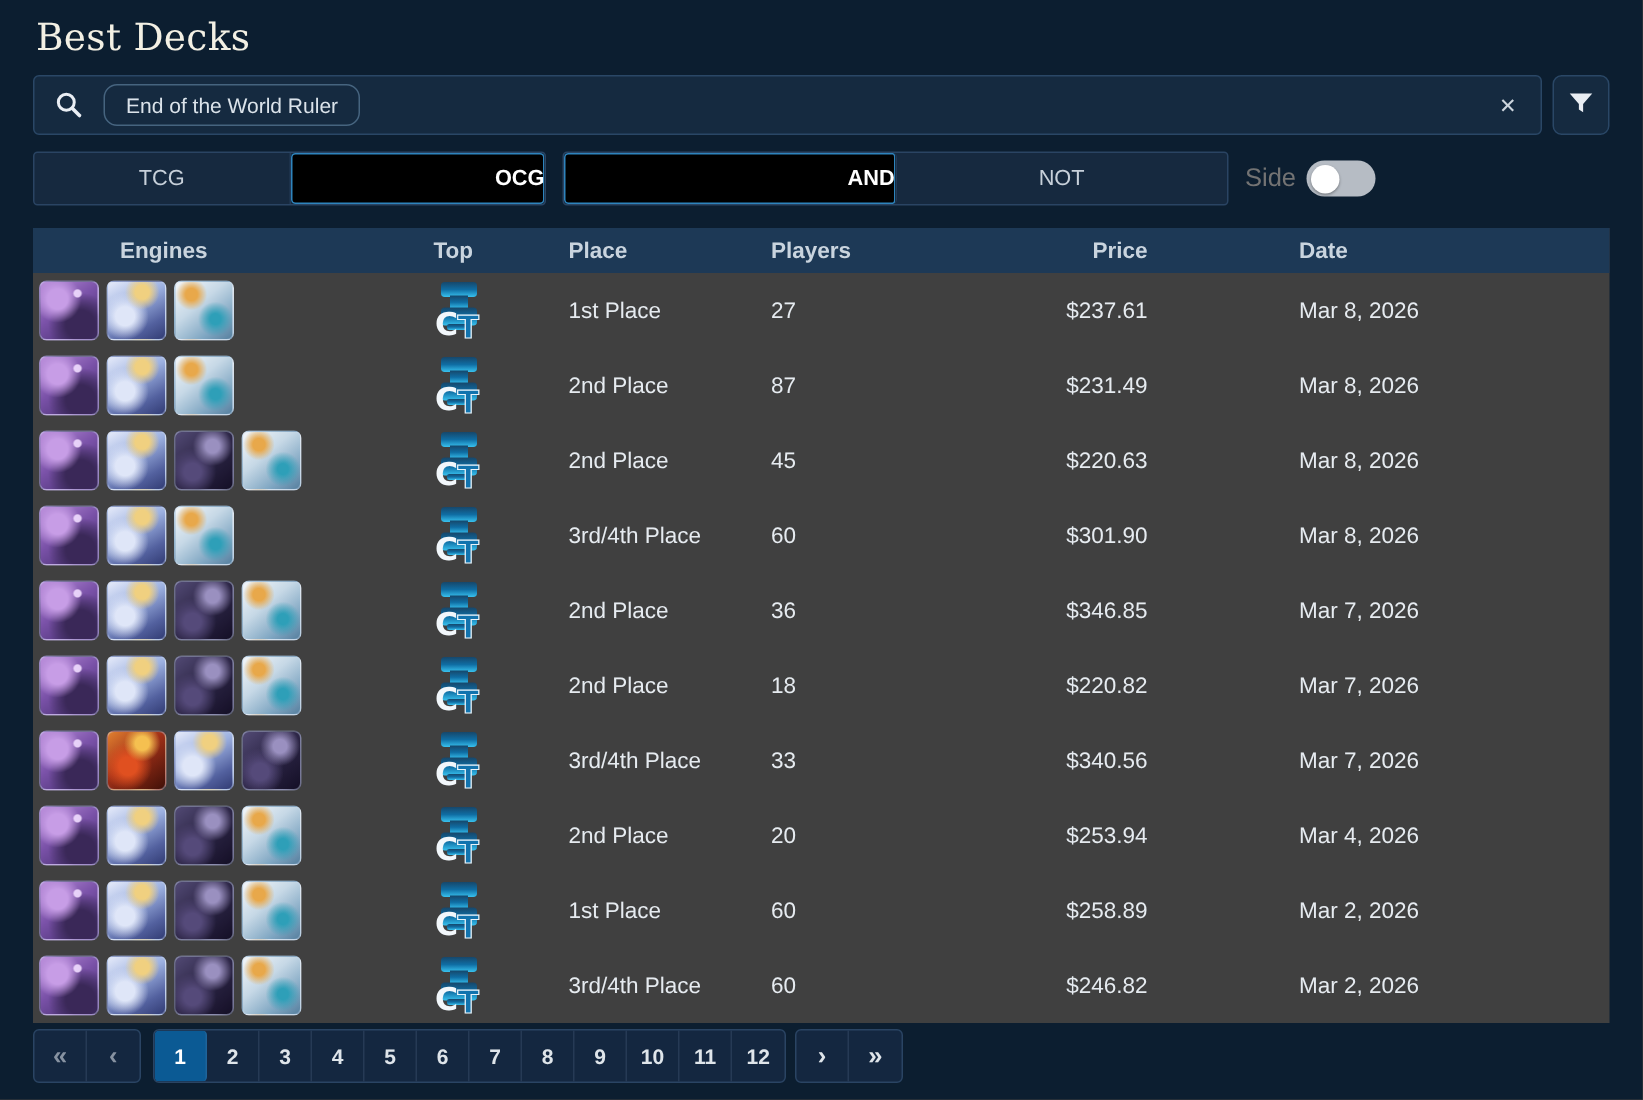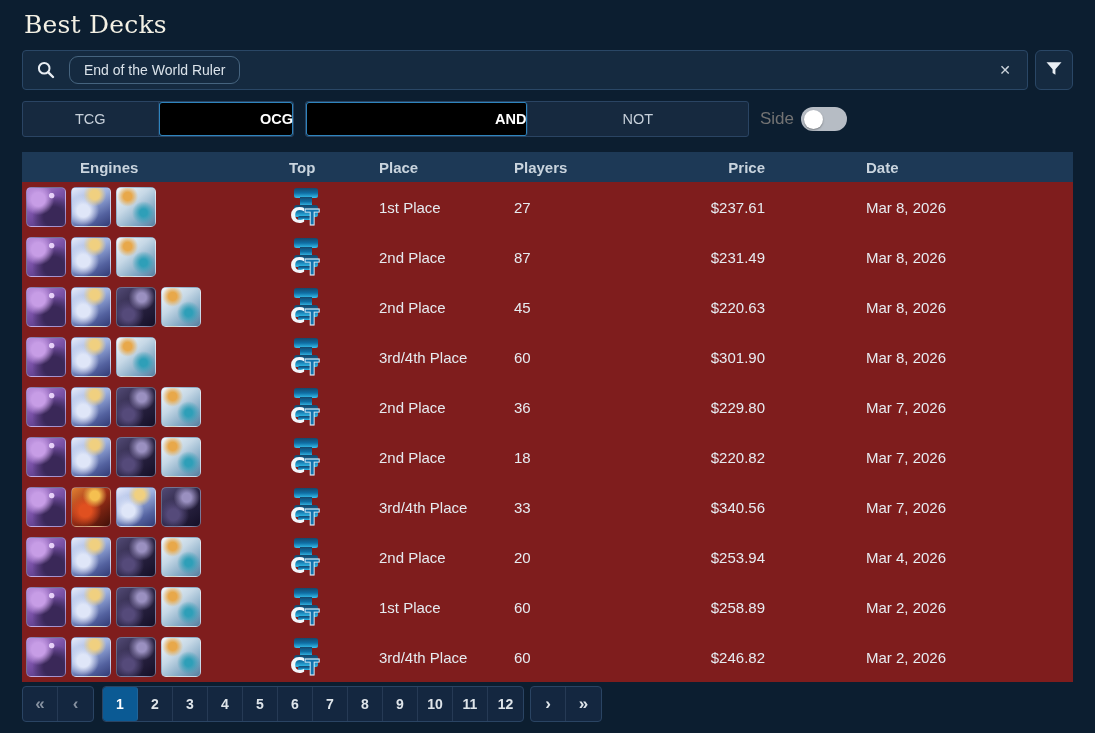--- a/index.html
+++ b/index.html
@@ -41,21 +41,21 @@
     background:#152a40; border:1px solid #2a4766; border-radius:6px;
     display:flex; align-items:center; justify-content:center; cursor:pointer;
   }
 
   
   .seg-row { display:flex; align-items:center; margin-top:11px; height:36px; }
   .seg-group {
     display:flex; height:36px; background:#16293f;
     border:1px solid #2a4463; border-radius:3px; overflow:hidden;
   }
-  .seg-group.format { width:272px; margin-right:11px; }
+  .seg-group.format { width:342px; margin-right:11px; }
   .seg-group.logic  { width:444px; }
   .seg-btn {
     flex:1; background:transparent; border:none; color:#c7d0da;
     font-family:"Liberation Sans", sans-serif;
     font-size:14.5px; cursor:pointer; border-right:1px solid #223a57;
   }
   .seg-btn:last-child { border-right:none; }
   .seg-btn.on {
     background:#000000; color:#ffffff; font-weight:bold;
     box-shadow:inset 0 0 0 1px #2e84bd; border-radius:3px;text-align:right;
@@ -65,21 +65,21 @@
   .toggle {
     width:46px; height:24px; border-radius:12px; background:#b6bcc4;
     position:relative; cursor:pointer; border:none;
   }
   .toggle .knob {
     position:absolute; left:3px; top:2.5px; width:19px; height:19px;
     border-radius:50%; background:#ffffff; box-shadow:0 1px 2px rgba(0,0,0,.35);
   }
 
   
-  .table { margin-top:15px; background:#7f1d1d; }
+  .table { margin-top:15px; background:#404040; }
   .thead, .trow {
     display:grid;
     grid-template-columns:258px 86px 130px 146px 128px 1fr;
     align-items:center; padding-left:4px;
   }
   .thead { background:#1d3956; height:30px; color:#c9d4de; font-weight:bold; font-size:15px; }
   .h-engines { padding-left:54px; }
   .h-top     { padding-left:5px; }
   .h-place   { padding-left:9px; }
   .h-players { padding-left:14px; }
@@ -305,21 +305,21 @@
         <rect x="6" y="1" width="24" height="10" rx="2.5" fill="url(#ctg)"></rect>
         <rect x="12" y="10" width="12" height="9" fill="url(#ctg)"></rect>
         <rect x="6" y="18" width="24" height="12" rx="2.5" fill="url(#ctg)"></rect>
         <rect x="10" y="29" width="16" height="4" rx="1.5" fill="url(#ctg)"></rect>
         <text class="ct-c" x="2" y="36">C</text>
         <text class="ct-t" x="17" y="38">T</text>
       </svg>
     </div>
     <div class="cell place">2nd Place</div>
     <div class="cell players">36</div>
-    <div class="cell price">$229.80</div>
+    <div class="cell price">$346.85</div>
     <div class="cell date">Mar 7, 2026</div>
   </div>
 
   <div class="trow">
     <div class="cell engines">
             <div class="thumb art-purple"></div>
             <div class="thumb art-angel"></div>
             <div class="thumb art-darkdragon"></div>
             <div class="thumb art-whitedragon"></div>
           </div>

